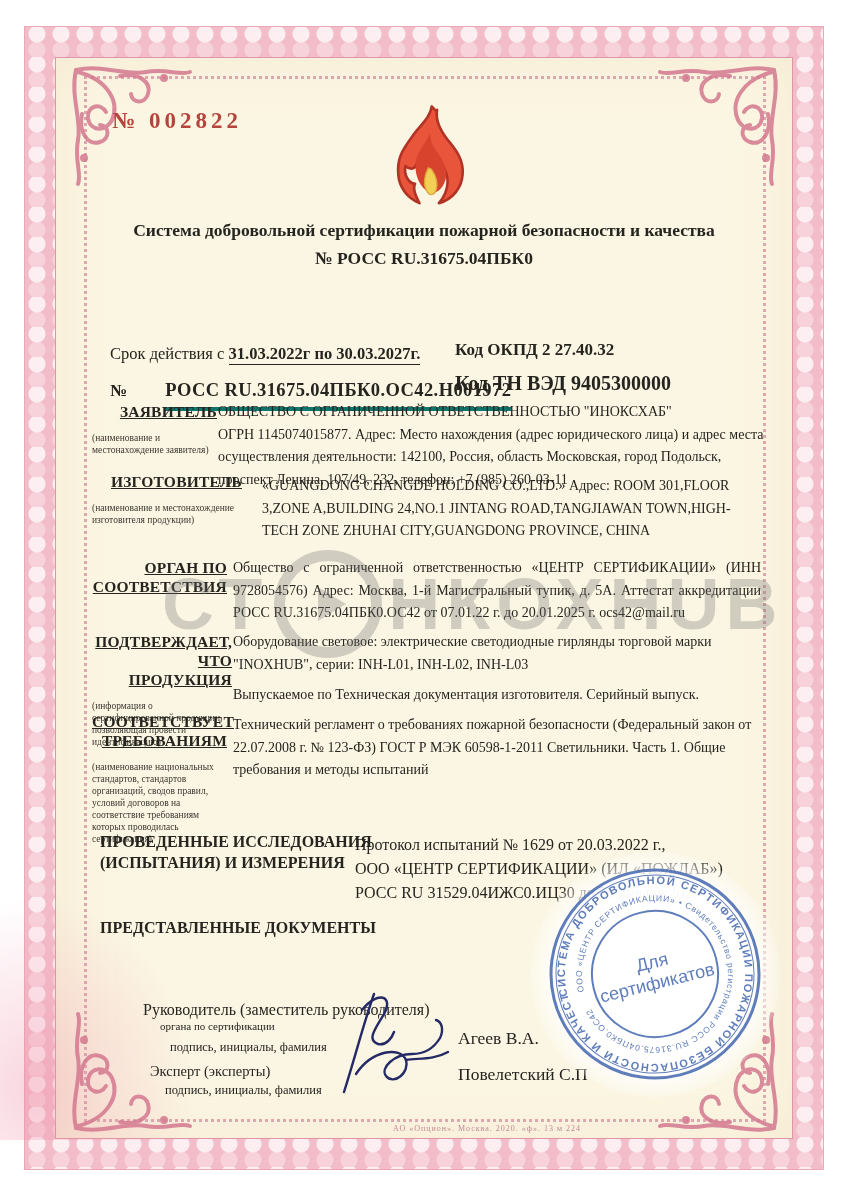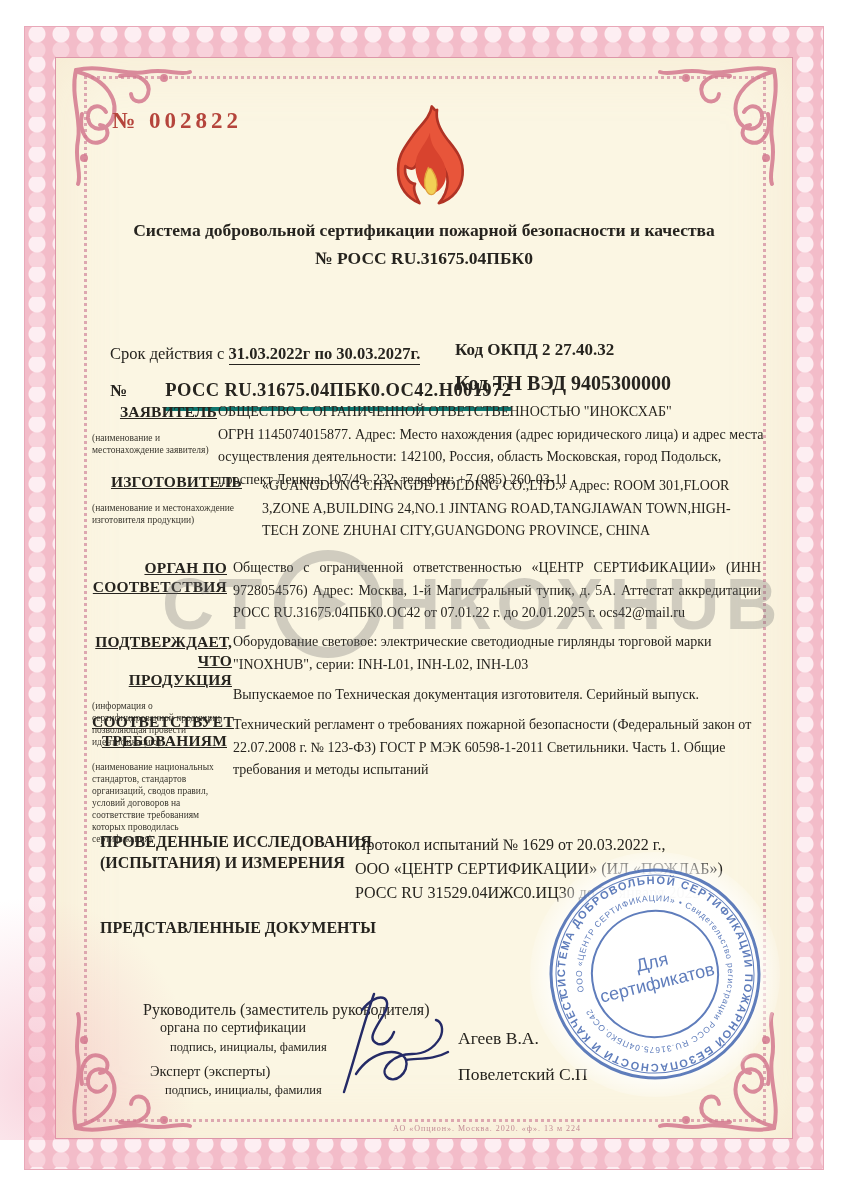--- a/index.html
+++ b/index.html
@@ -56,21 +56,21 @@
   .bod-product{left:233px;top:631px;width:528px;}
   .lab-req{left:92px;top:712px;width:135px;}
   .bod-req{left:233px;top:714px;width:520px;}
   .bod-product .gap{height:8px;}
 
   .tests-label{left:100px;top:831px;width:300px;font-weight:bold;font-size:16px;line-height:21px;}
   .tests-body{left:355px;top:833px;width:400px;font-size:16px;line-height:24px;}
   .docs-label{left:100px;top:919px;font-weight:bold;font-size:16px;}
 
   .sig-head1{left:143px;top:1001px;font-size:16px;}
-  .sig-head2{left:160px;top:1020px;font-size:14px;}
+  .sig-head2{left:160px;top:1020px;font-size:11px;}
   .sig-cap1{left:170px;top:1040px;font-size:12.5px;}
   .sig-exp{left:150px;top:1063px;font-size:14.5px;}
   .sig-cap2{left:165px;top:1083px;font-size:12.5px;}
   .sig-name1{left:458px;top:1028px;font-size:17.5px;}
   .sig-name2{left:458px;top:1064px;font-size:17.5px;}
   .sig-draw{left:322px;top:988px;width:150px;height:115px;z-index:6;}
 
   .watermark{left:162px;top:552px;width:604px;height:104px;display:flex;align-items:center;
              z-index:5;opacity:.30;pointer-events:none;color:#6f6f6f;}
   .wm-txt{font-family:"Liberation Sans",sans-serif;font-weight:bold;font-size:72px;letter-spacing:6px;}

